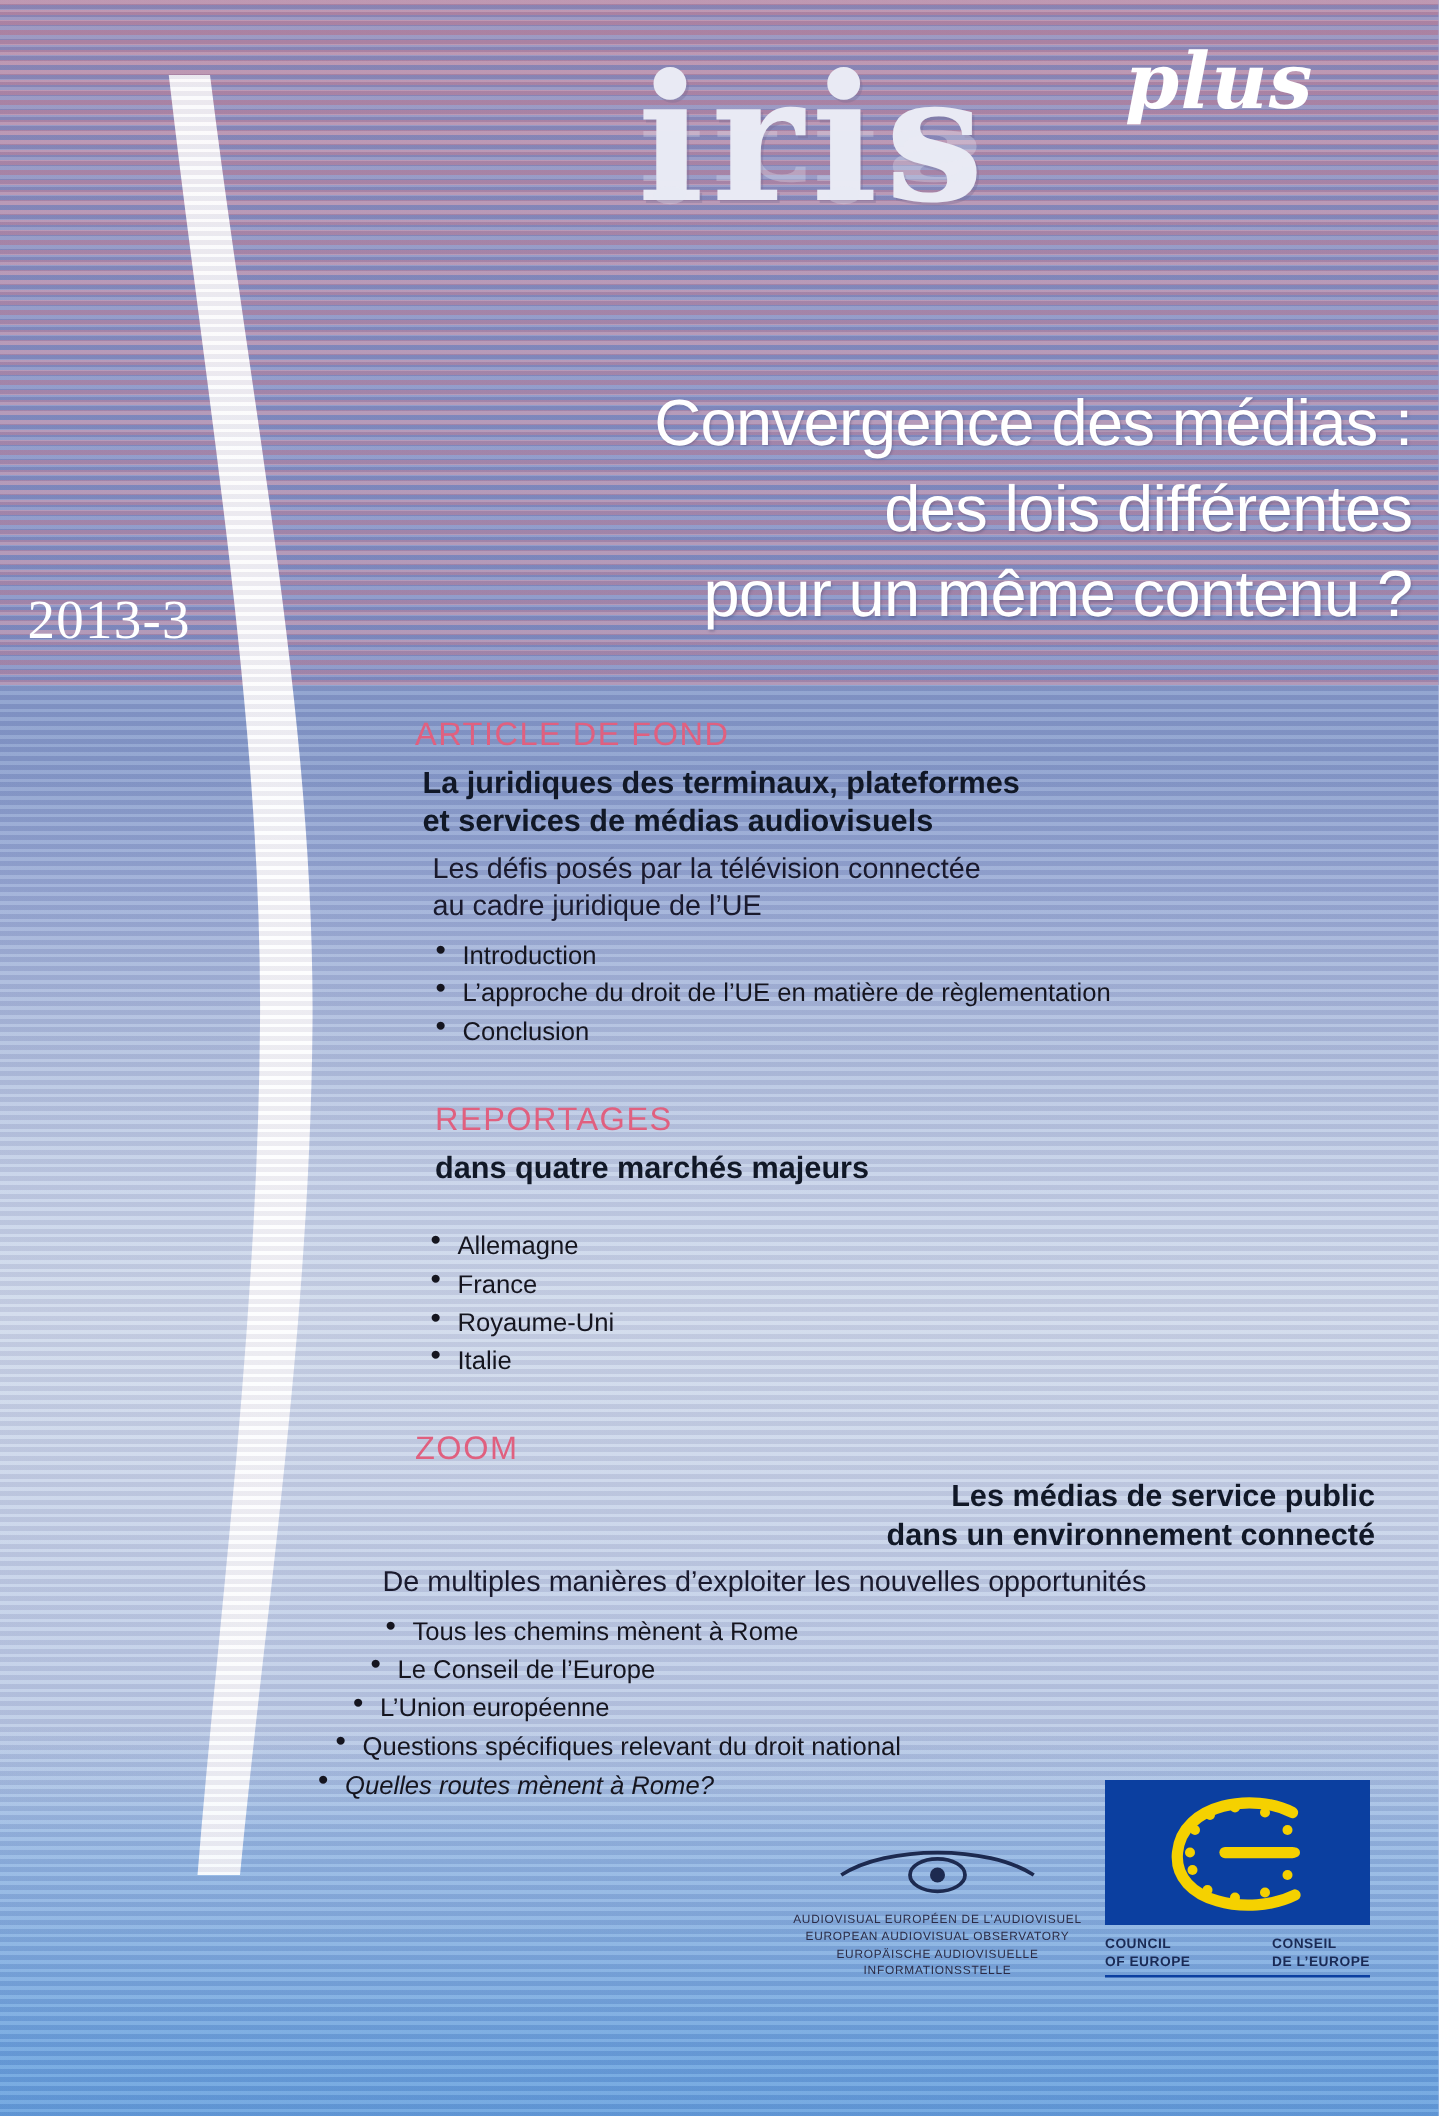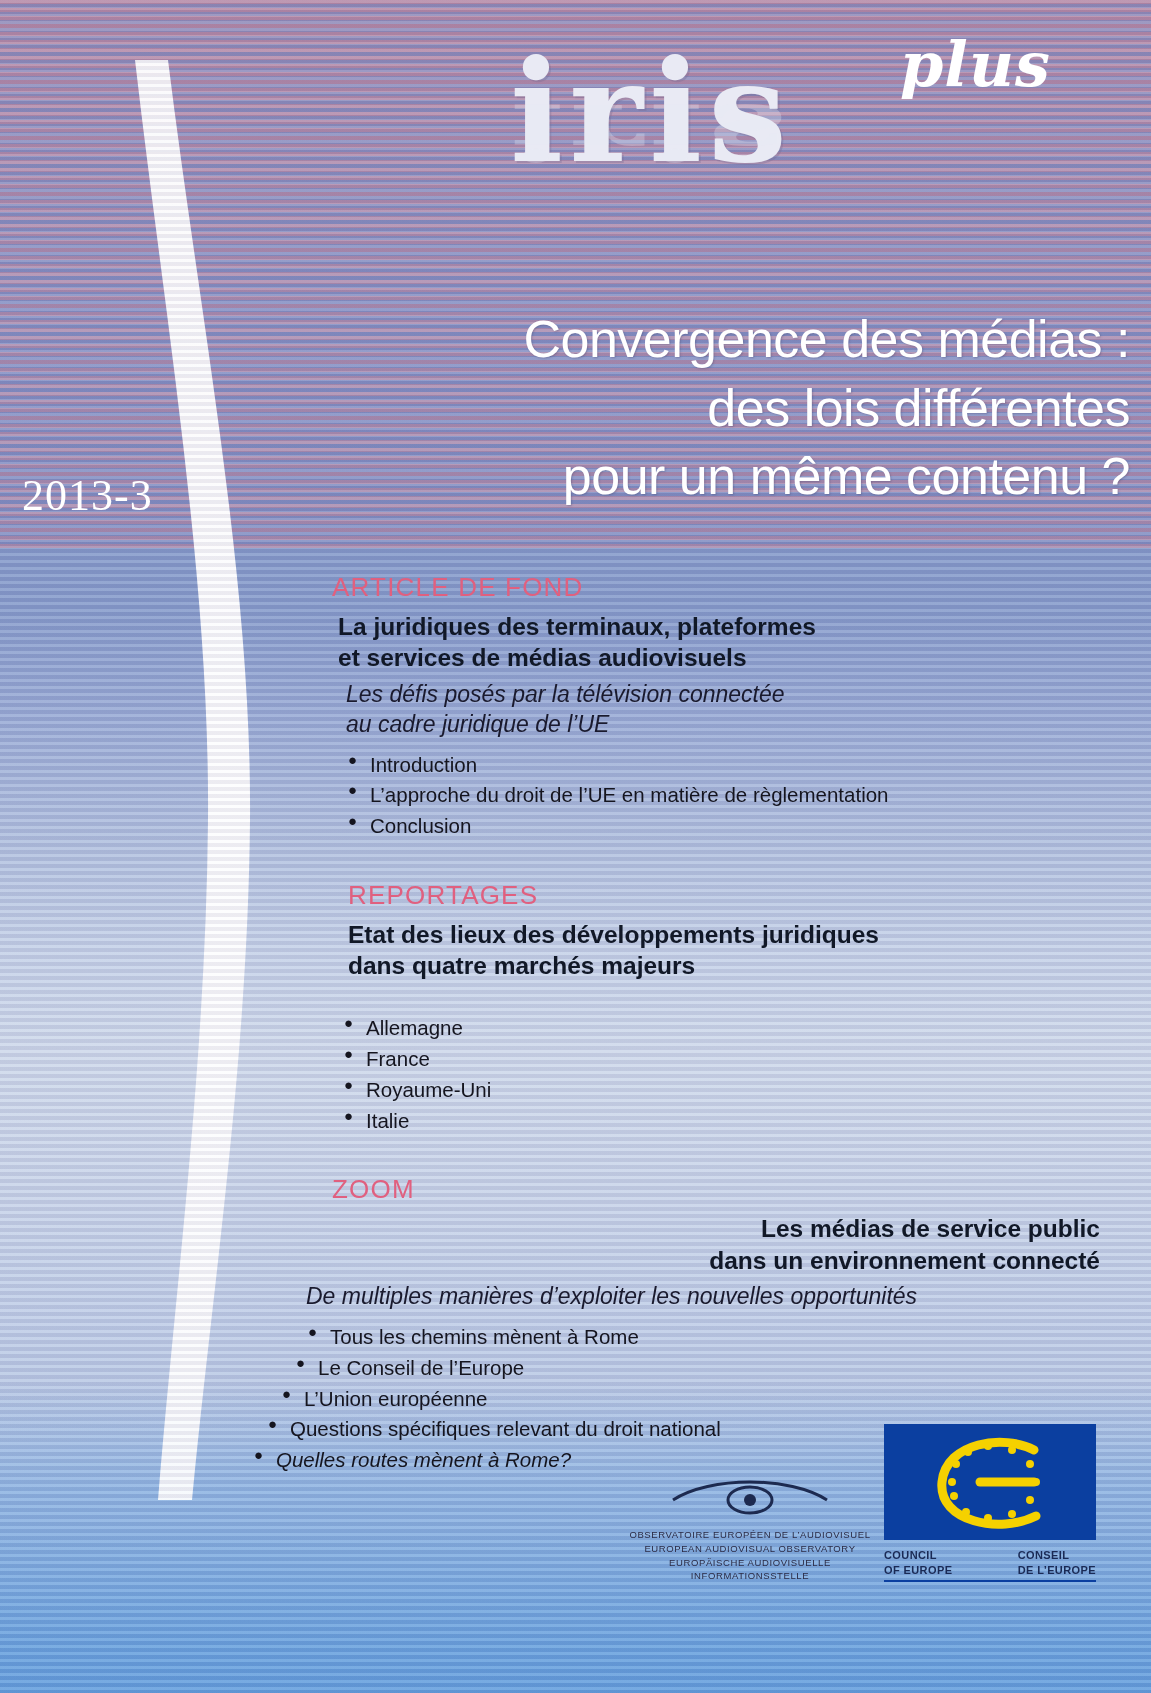--- a/index.html
+++ b/index.html
@@ -184,21 +184,20 @@
     font-weight: bold;
     font-size: 24.5px;
     line-height: 1.28;
     margin: 0 0 6px 38px;
   }
   .title-reportages { margin-left: 48px; }
   .title-zoom { margin-left: 18px; text-align: right; }
 
   .section-sub {
     color: #1a1a2e;
-    font-style: italic;
     font-size: 23px;
     line-height: 1.3;
     margin: 4px 0 10px 46px;
   }
   .sub-zoom { margin-left: 6px; }
 
   .bullets { list-style: none; margin: 0; padding: 0; }
   .bullets li {
     font-size: 20.5px;
     color: #15151f;
@@ -324,21 +323,20 @@
         <li>L’approche du droit de l’UE en matière de règlementation</li>
         <li>Conclusion</li>
       </ul>
     </div>
 
     <div class="gap-md"></div>
 
     <div class="section">
       <div class="section-kicker kicker-reportages">REPORTAGES</div>
       <div class="section-title title-reportages">
-        <div>Etat des lieux des développements juridiques</div>
         <div>dans quatre marchés majeurs</div>
       </div>
       <div class="gap-sm"></div>
       <ul class="bullets bul-reportages">
         <li>Allemagne</li>
         <li>France</li>
         <li>Royaume-Uni</li>
         <li>Italie</li>
       </ul>
     </div>
@@ -365,21 +363,21 @@
 
   </div>
 
   <div class="obs-logo">
     <svg width="170" height="48" viewBox="0 0 170 48">
       <path d="M8 30 C 45 6, 125 6, 162 30" stroke="#1d2a50" stroke-width="3" fill="none"></path>
       <ellipse cx="85" cy="30" rx="22" ry="13" fill="none" stroke="#1d2a50" stroke-width="3"></ellipse>
       <circle cx="85" cy="30" r="6" fill="#1d2a50"></circle>
     </svg>
     <div class="obs-lines">
-      <div>OBSERVATOIRE EUROPÉEN DE L’AUDIOVISUEL</div>
+      <div>AUDIOVISUAL EUROPÉEN DE L’AUDIOVISUEL</div>
       <div>EUROPEAN AUDIOVISUAL OBSERVATORY</div>
       <div>EUROPÄISCHE AUDIOVISUELLE INFORMATIONSSTELLE</div>
     </div>
   </div>
 
   <div class="coe">
     <div class="coe-flag">
       <svg width="212" height="116" viewBox="0 0 212 116">
         <rect width="212" height="116" fill="#0b3fa0"></rect>
         <path d="M150 26 C 120 10, 62 18, 58 58 C 54 98, 116 110, 152 92" stroke="#f5d100" stroke-width="9" fill="none" stroke-linecap="round"></path>

